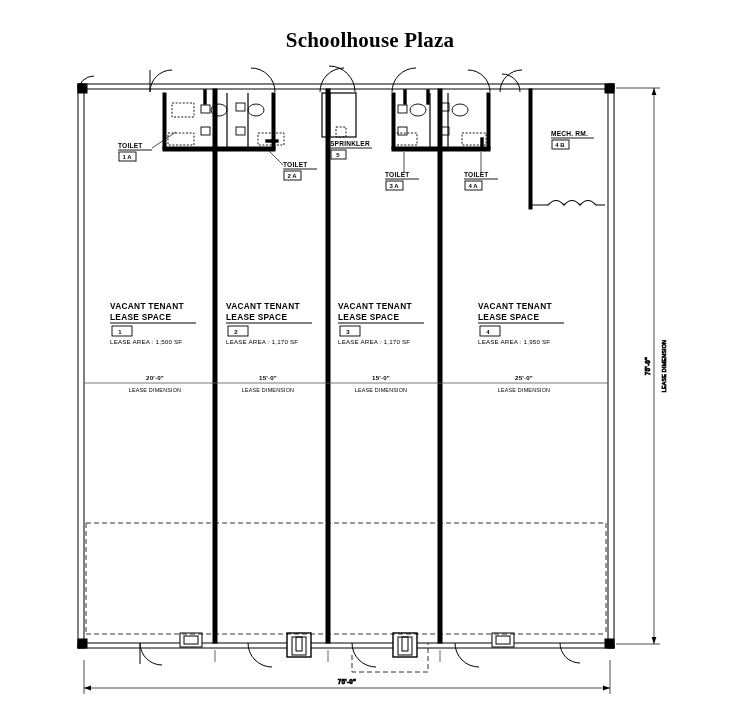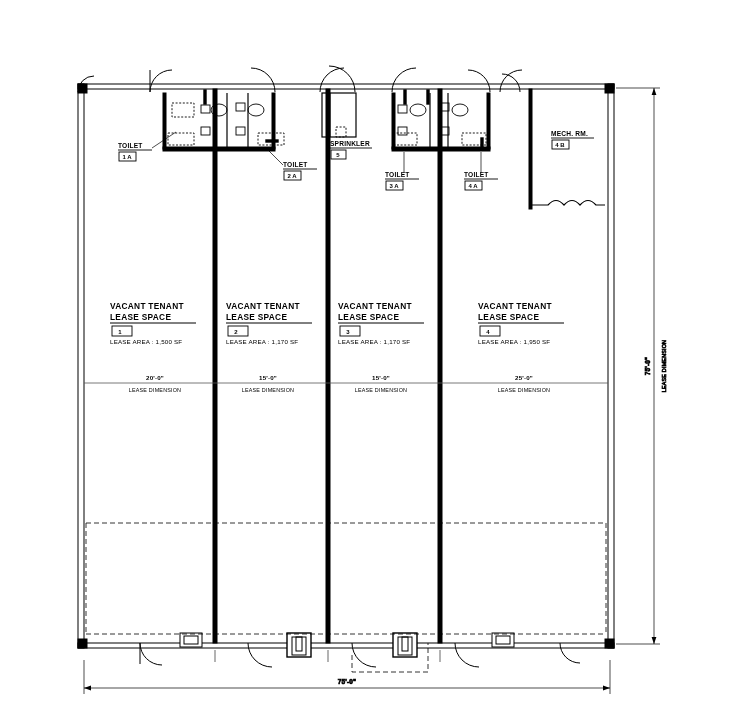--- a/index.html
+++ b/index.html
@@ -18,20 +18,21 @@
   .t-dimlab{font-size:5.4px;letter-spacing:.2px;}
   .t-room{font-size:6.6px;font-weight:bold;letter-spacing:.2px;}
   .t-num{font-size:6px;font-weight:bold;}
   .t-ov{font-size:6.4px;font-weight:bold;letter-spacing:.2px;}
 </style>
 </head>
 <body>
 
 <div id="sheet">
 
+  <div id="title">Schoolhouse Plaza</div>
 
   <svg id="plan" viewBox="0 0 740 712">
 
     <g fill="none" stroke="#000" stroke-width="1">
 
       <rect x="78" y="84" width="6" height="564" fill="#fff" stroke="#000" stroke-width="1"></rect>
 
       <rect x="608" y="84" width="6" height="564" fill="#fff" stroke="#000" stroke-width="1"></rect>
 
       <rect x="78" y="84" width="536" height="5" fill="#fff" stroke="#000" stroke-width="1"></rect>

